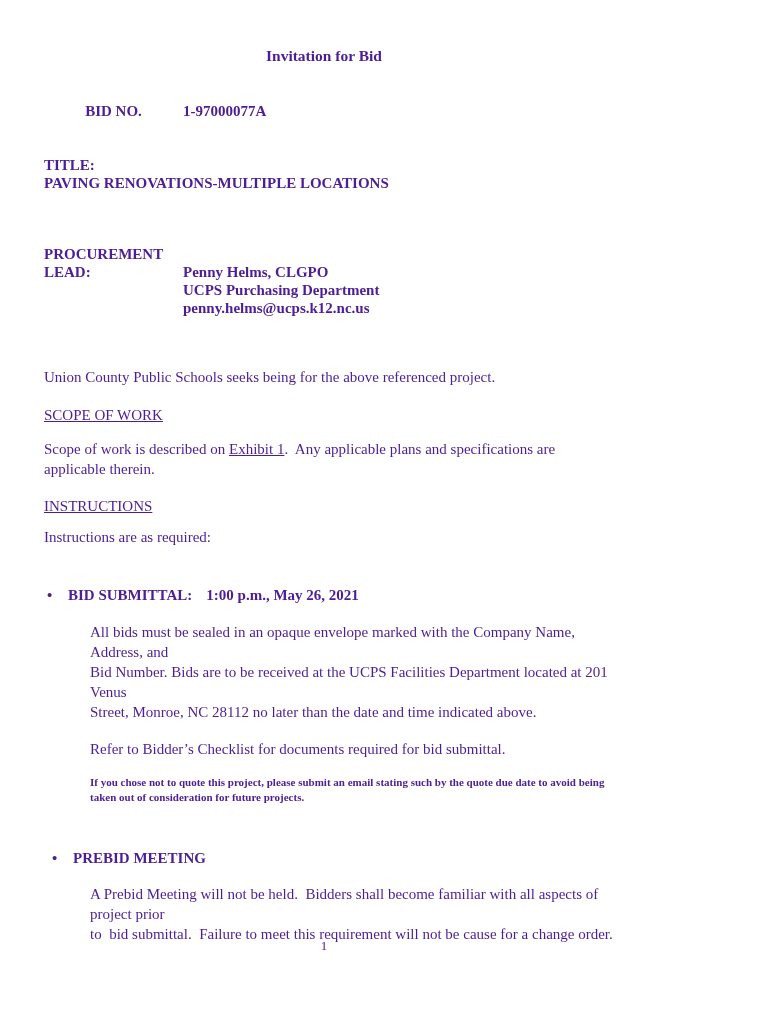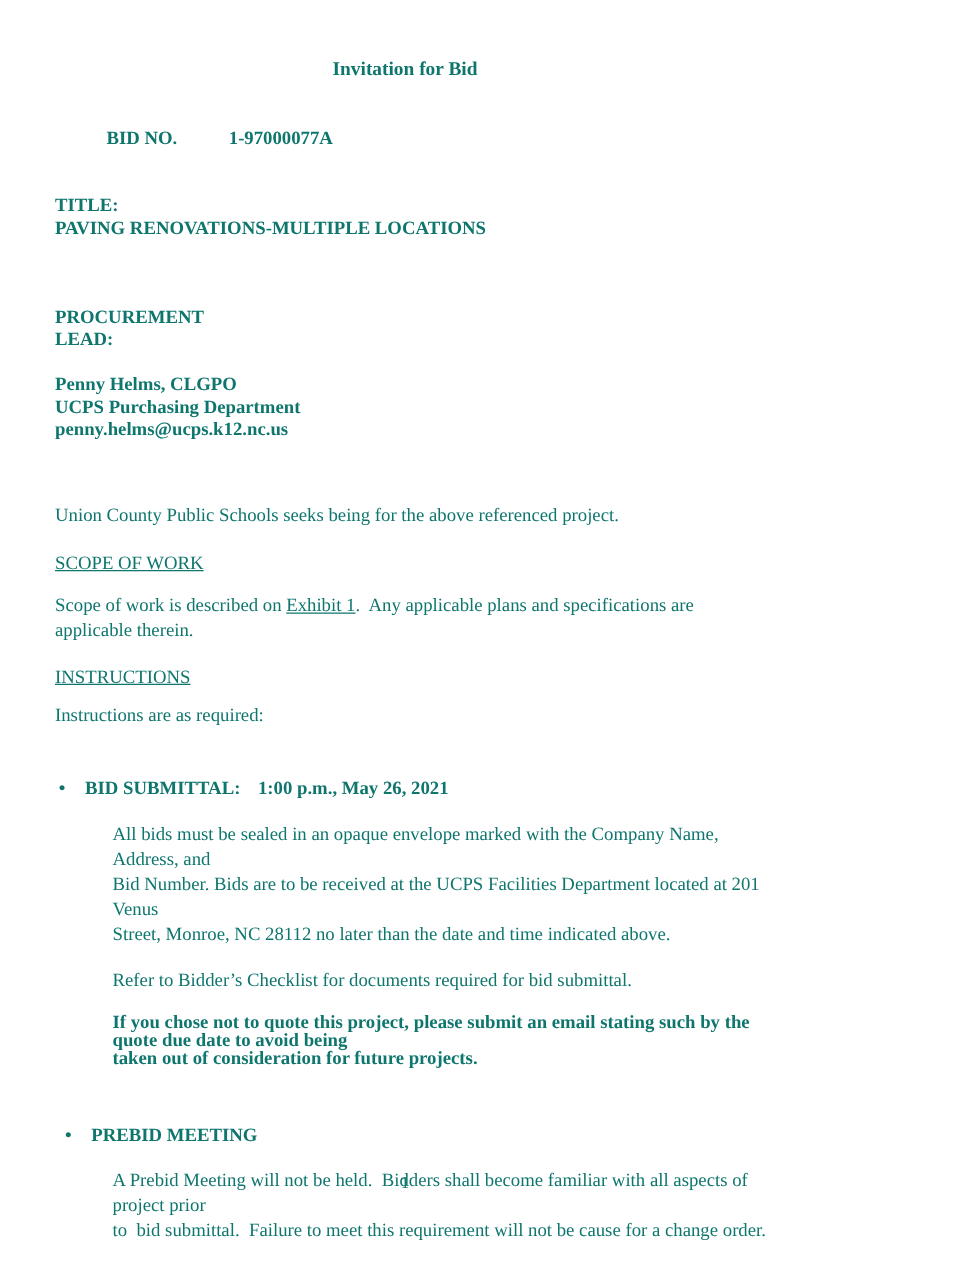--- a/index.html
+++ b/index.html
@@ -8,21 +8,21 @@
     padding: 0;
     background: #ffffff;
   }
   .page {
     position: relative;
     width: 648px;
     height: 1024px;
     background: #ffffff;
     font-family: "Liberation Serif", "DejaVu Serif", serif;
     font-size: 15px;
-    color: #0f766e;
+    color: #4c1d95;
     overflow: hidden;
   }
   .doc-title {
     padding-top: 46px;
     text-align: center;
     font-weight: bold;
     font-size: 15.5px;
     line-height: 19px;
   }
   .content {
@@ -37,21 +37,21 @@
   .info-label {
     flex: none;
     width: 139px;
     white-space: pre-wrap;
   }
   .info-value {
     white-space: pre-wrap;
   }
   .row-bidno      { margin-top: 37px; text-align: center; }
   .row-title      { margin-top: 36px; flex-direction: column; }
-  .row-lead       { margin-top: 53px; flex-direction: column; }
+  .row-lead       { margin-top: 53px; }
   .row-lead .info-value { padding-top: 18px; }
 
   .body-p {
     line-height: 20px;
     white-space: pre-wrap;
   }
   .intro-p        { margin-top: 51px; line-height: 19px; }
   .section-heading {
     font-weight: normal;
     text-decoration: underline;
@@ -77,21 +77,21 @@
   .bullet-deadline { margin-left: 14px; }
   .bullet-bid-submittal  { margin-top: 39px; }
   .bullet-prebid-meeting { margin-top: 45px; margin-left: 5px; }
 
   .indent { margin-left: 46px; }
   .p-sealed-bids  { margin-top: 18px; }
   .p-checklist    { margin-top: 17px; }
   .note {
     margin-top: 16px;
     font-weight: bold;
-    font-size: 15px;
+    font-size: 11px;
     line-height: 14.5px;
     white-space: pre-wrap;
   }
   .p-prebid-details { margin-top: 17px; }
 
   .page-number {
     position: absolute;
     top: 938px;
     left: 0;
     width: 100%;

